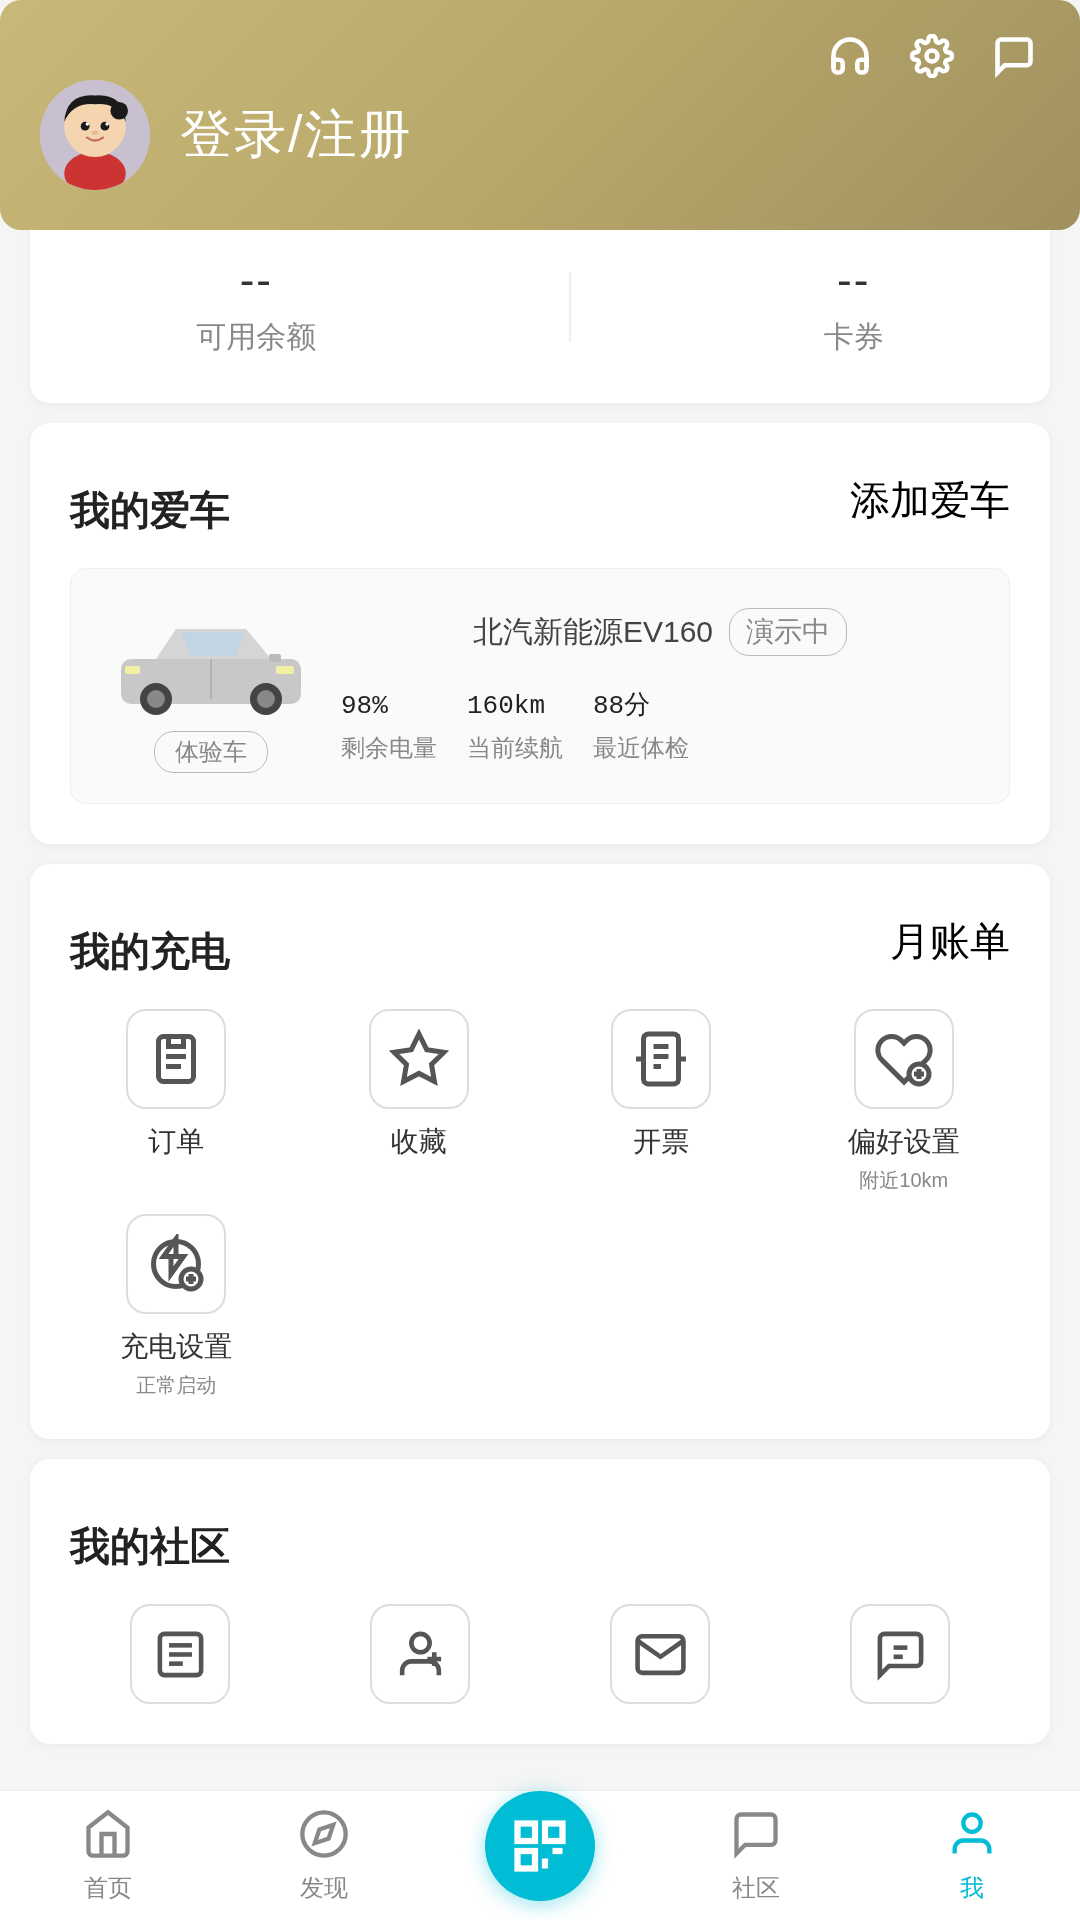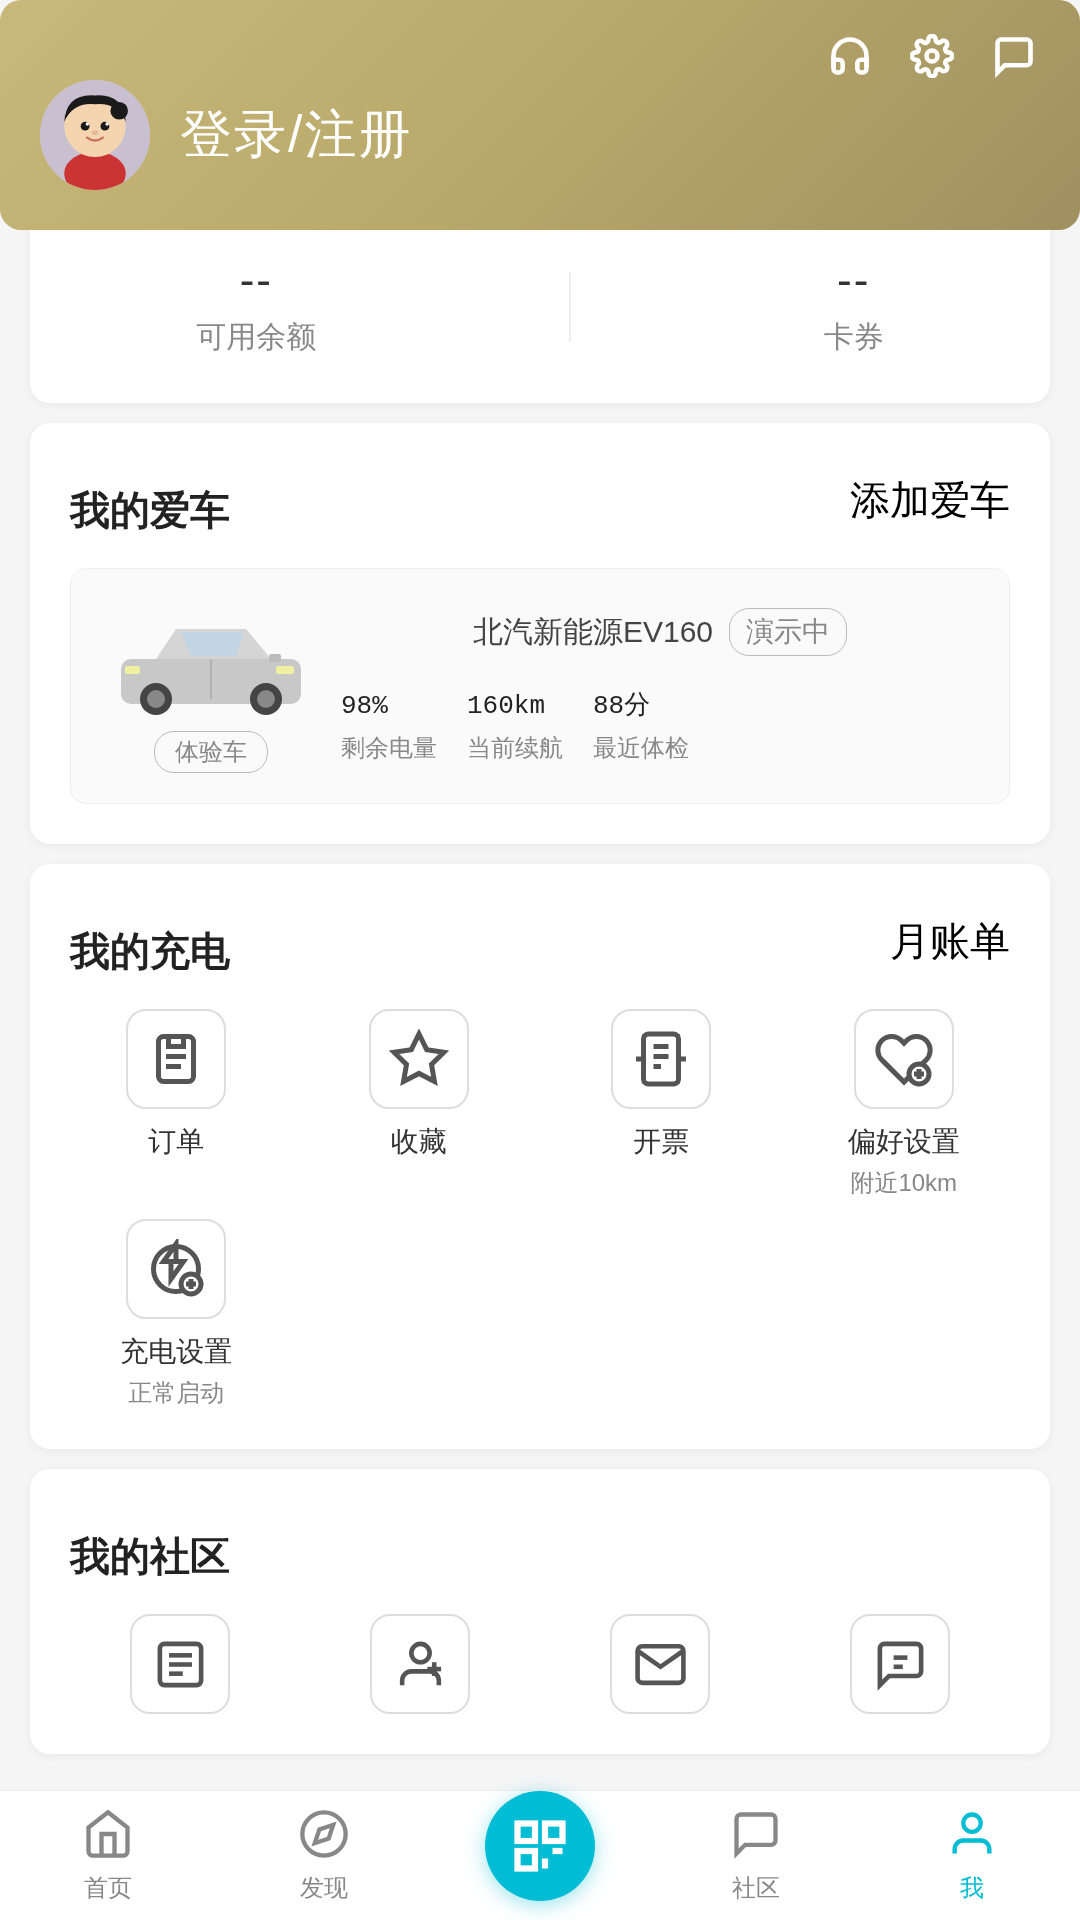--- a/index.html
+++ b/index.html
@@ -232,21 +232,21 @@
       stroke: #555;
       fill: none;
       stroke-width: 2;
     }
     .charging-item-label {
       font-size: 28px;
       color: #333;
       text-align: center;
     }
     .charging-item-sublabel {
-      font-size: 24px;
+      font-size: 20px;
       color: #888;
       text-align: center;
       margin-top: -8px;
     }
     .charging-row2 {
       display: grid;
       grid-template-columns: repeat(4, 1fr);
       gap: 30px;
       margin-top: 20px;
     }

